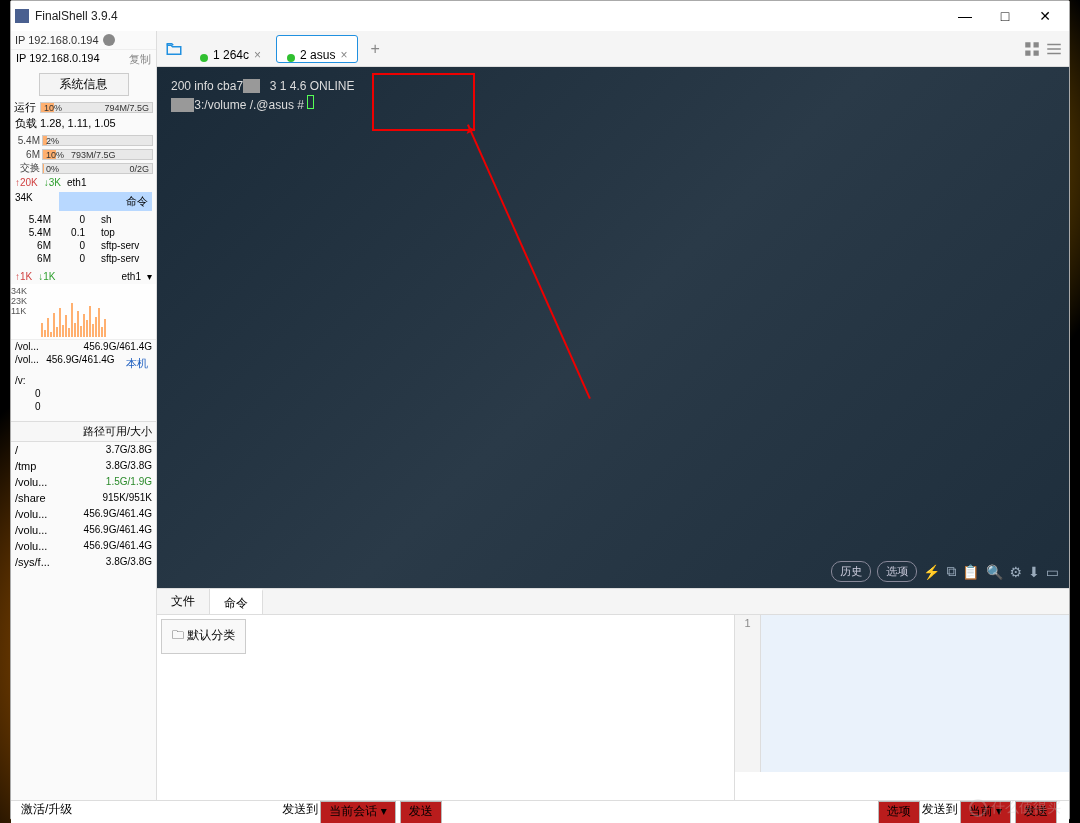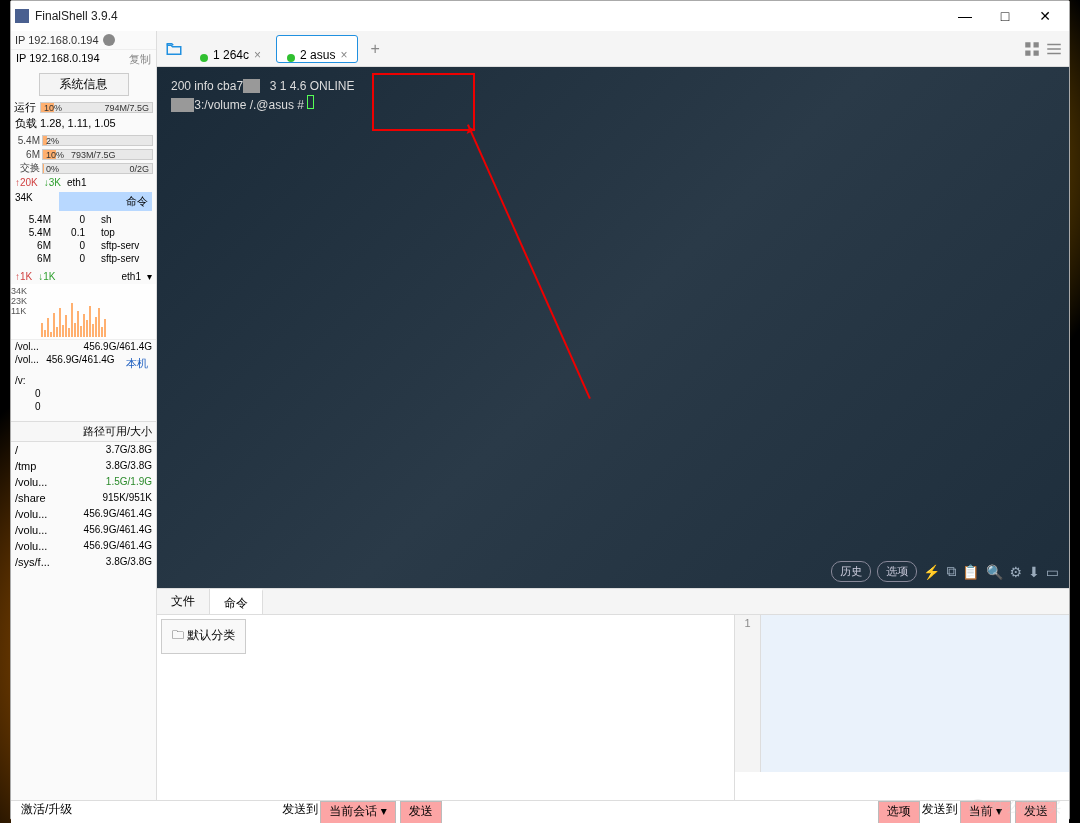--- a/index.html
+++ b/index.html
@@ -78,21 +78,21 @@
 .bottom-panel { height: 186px; display: flex; background: #fff; border-top: 1px solid #ddd; }
 .bp-left { flex: 1; border-right: 1px solid #ddd; }
 .bp-folder { padding: 6px 10px; border: 1px solid #ccc; margin: 4px; font-size: 12px; width: fit-content; background: #f9f9f9; }
 .bp-right { width: 334px; }
 .bp-right-hdr { padding: 6px 10px; font-size: 12px; color: #444; }
 .bp-editor { display: flex; height: calc(100% - 28px); }
 .bp-gutter { width: 26px; background: #f4f4f4; border-right: 1px solid #ddd; font-size: 11px; color: #888; text-align: center; padding-top: 2px; }
 .bp-code { flex: 1; background: #eaf2fb; }
 
 .statusbar { height: 24px; border-top: 1px solid #ddd; display: flex; padding: 0 10px; font-size: 12px; background: #fff; }
-.sbtn { border: 1px solid #bbb; background: #fca5a5; padding: 1px 8px; margin: 0 2px; cursor: pointer; }
+.sbtn { border: 1px solid #bbb; background: #b91c1c; padding: 1px 8px; margin: 0 2px; cursor: pointer; }
 .watermark { position: absolute; right: 8px; bottom: 2px; color: #c8c8c850; font-size: 14px; display: flex; align-items: center; gap: 4px; }
 .watermark .wm-icon { width: 18px; height: 18px; border: 2px solid #c8c8c850; border-radius: 50%; }
 </style>
 </head>
 <body>
 
 <div class="window">
 
   <div class="titlebar">
     <div class="app-icon"></div>

